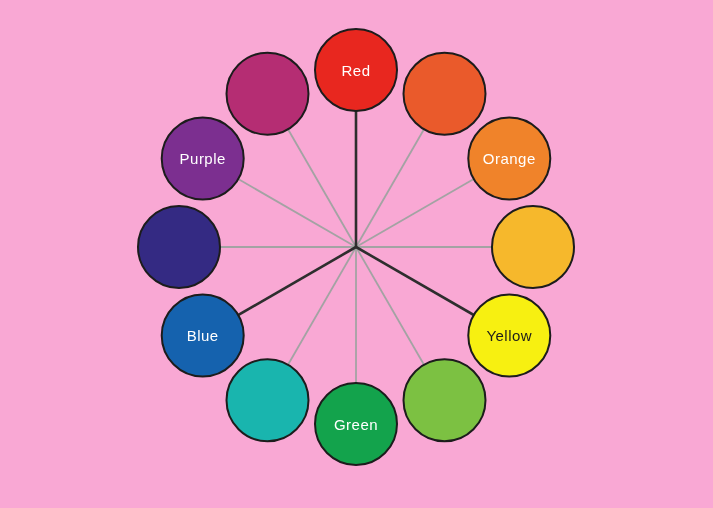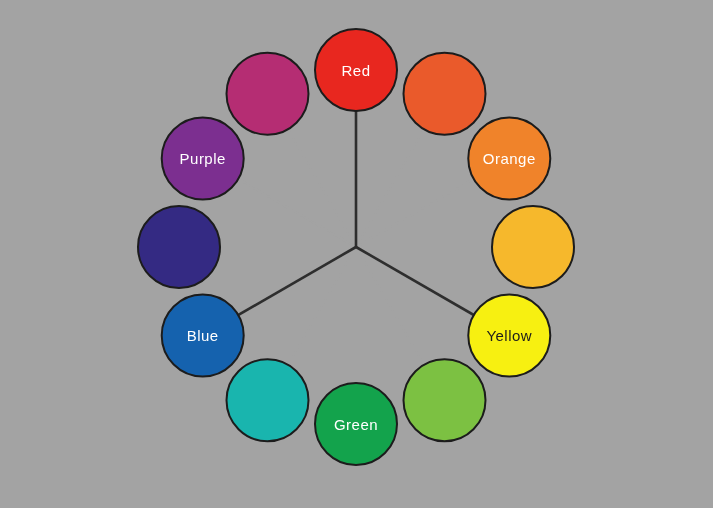--- a/index.html
+++ b/index.html
@@ -8,21 +8,21 @@
     background: #ffffff;
     width: 713px;
     height: 508px;
     overflow: hidden;
     font-family: "Liberation Sans", sans-serif;
   }
   .stage {
     position: relative;
     width: 713px;
     height: 508px;
-    background: #a3a3a3;
+    background: #f9a8d4;
   }
   svg text {
     font-family: "Liberation Sans", sans-serif;
     font-weight: 400;
     letter-spacing: 0.5px;
   }
 </style>
 </head>
 <body>
 

